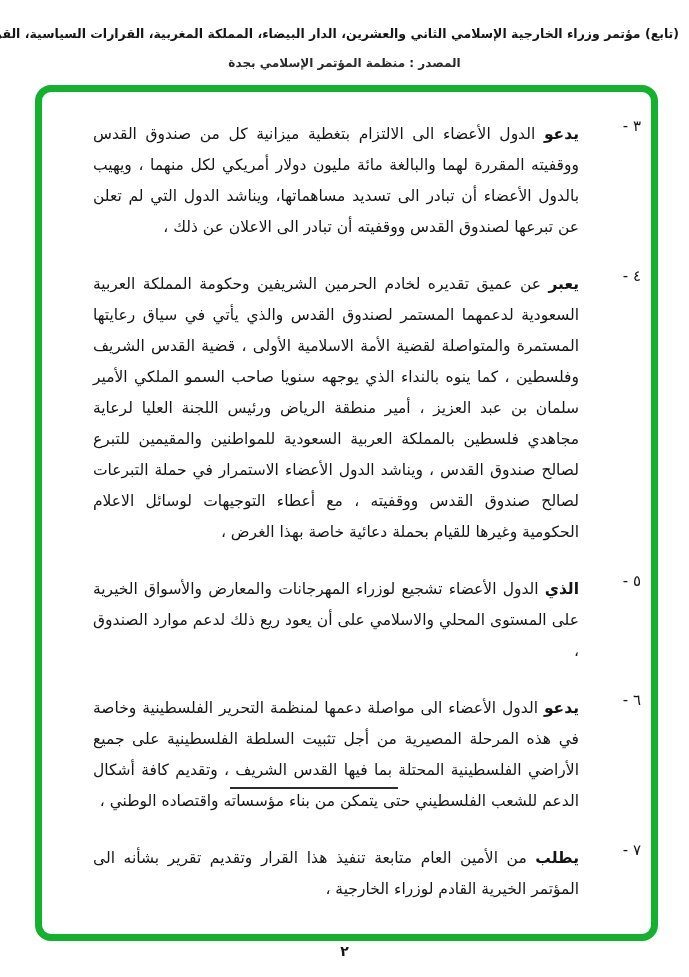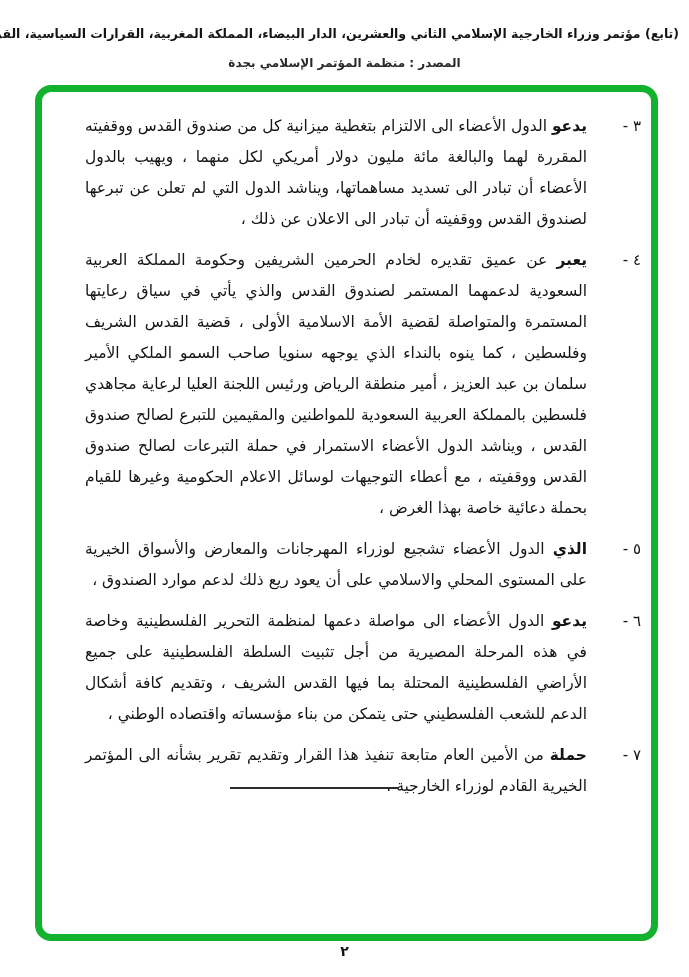--- a/index.html
+++ b/index.html
@@ -64,21 +64,21 @@
   .item-num {
     flex: 0 0 54px;
     font-size: 15px;
     line-height: 31px;
     font-weight: normal;
     direction: rtl;
     white-space: nowrap;
   }
   .item-text {
     flex: 1 1 auto;
-    margin: 0;
+    margin: 8px;
     font-size: 15.5px;
     line-height: 31px;
     text-align: justify;
     text-align-last: right;
     direction: rtl;
   }
   .item-text b { font-weight: bold; }
   .sep-rule {
     position: absolute;
     top: 787px;
@@ -122,20 +122,20 @@
     <p class="item-text"><b>الذي</b><span> الدول الأعضاء تشجيع لوزراء المهرجانات والمعارض والأسواق الخيرية على المستوى المحلي والاسلامي على أن يعود ريع ذلك لدعم موارد الصندوق ،</span></p>
   </div>
 
   <div class="item">
     <div class="item-num">٦ -</div>
     <p class="item-text"><b>يدعو</b><span> الدول الأعضاء الى مواصلة دعمها لمنظمة التحرير الفلسطينية وخاصة في هذه المرحلة المصيرية من أجل تثبيت السلطة الفلسطينية على جميع الأراضي الفلسطينية المحتلة بما فيها القدس الشريف ، وتقديم كافة أشكال الدعم للشعب الفلسطيني حتى يتمكن من بناء مؤسساته واقتصاده الوطني ،</span></p>
   </div>
 
   <div class="item">
     <div class="item-num">٧ -</div>
-    <p class="item-text"><b>حملة</b><span> من الأمين العام متابعة تنفيذ هذا القرار وتقديم تقرير بشأنه الى المؤتمر الخيرية القادم لوزراء الخارجية ،</span></p>
+    <p class="item-text"><b>يطلب</b><span> من الأمين العام متابعة تنفيذ هذا القرار وتقديم تقرير بشأنه الى المؤتمر الخيرية القادم لوزراء الخارجية ،</span></p>
   </div>
 
 </div>
 
 <div class="sep-rule"></div>
 
 <div class="page-number">٢</div>
 
 </body></html>

